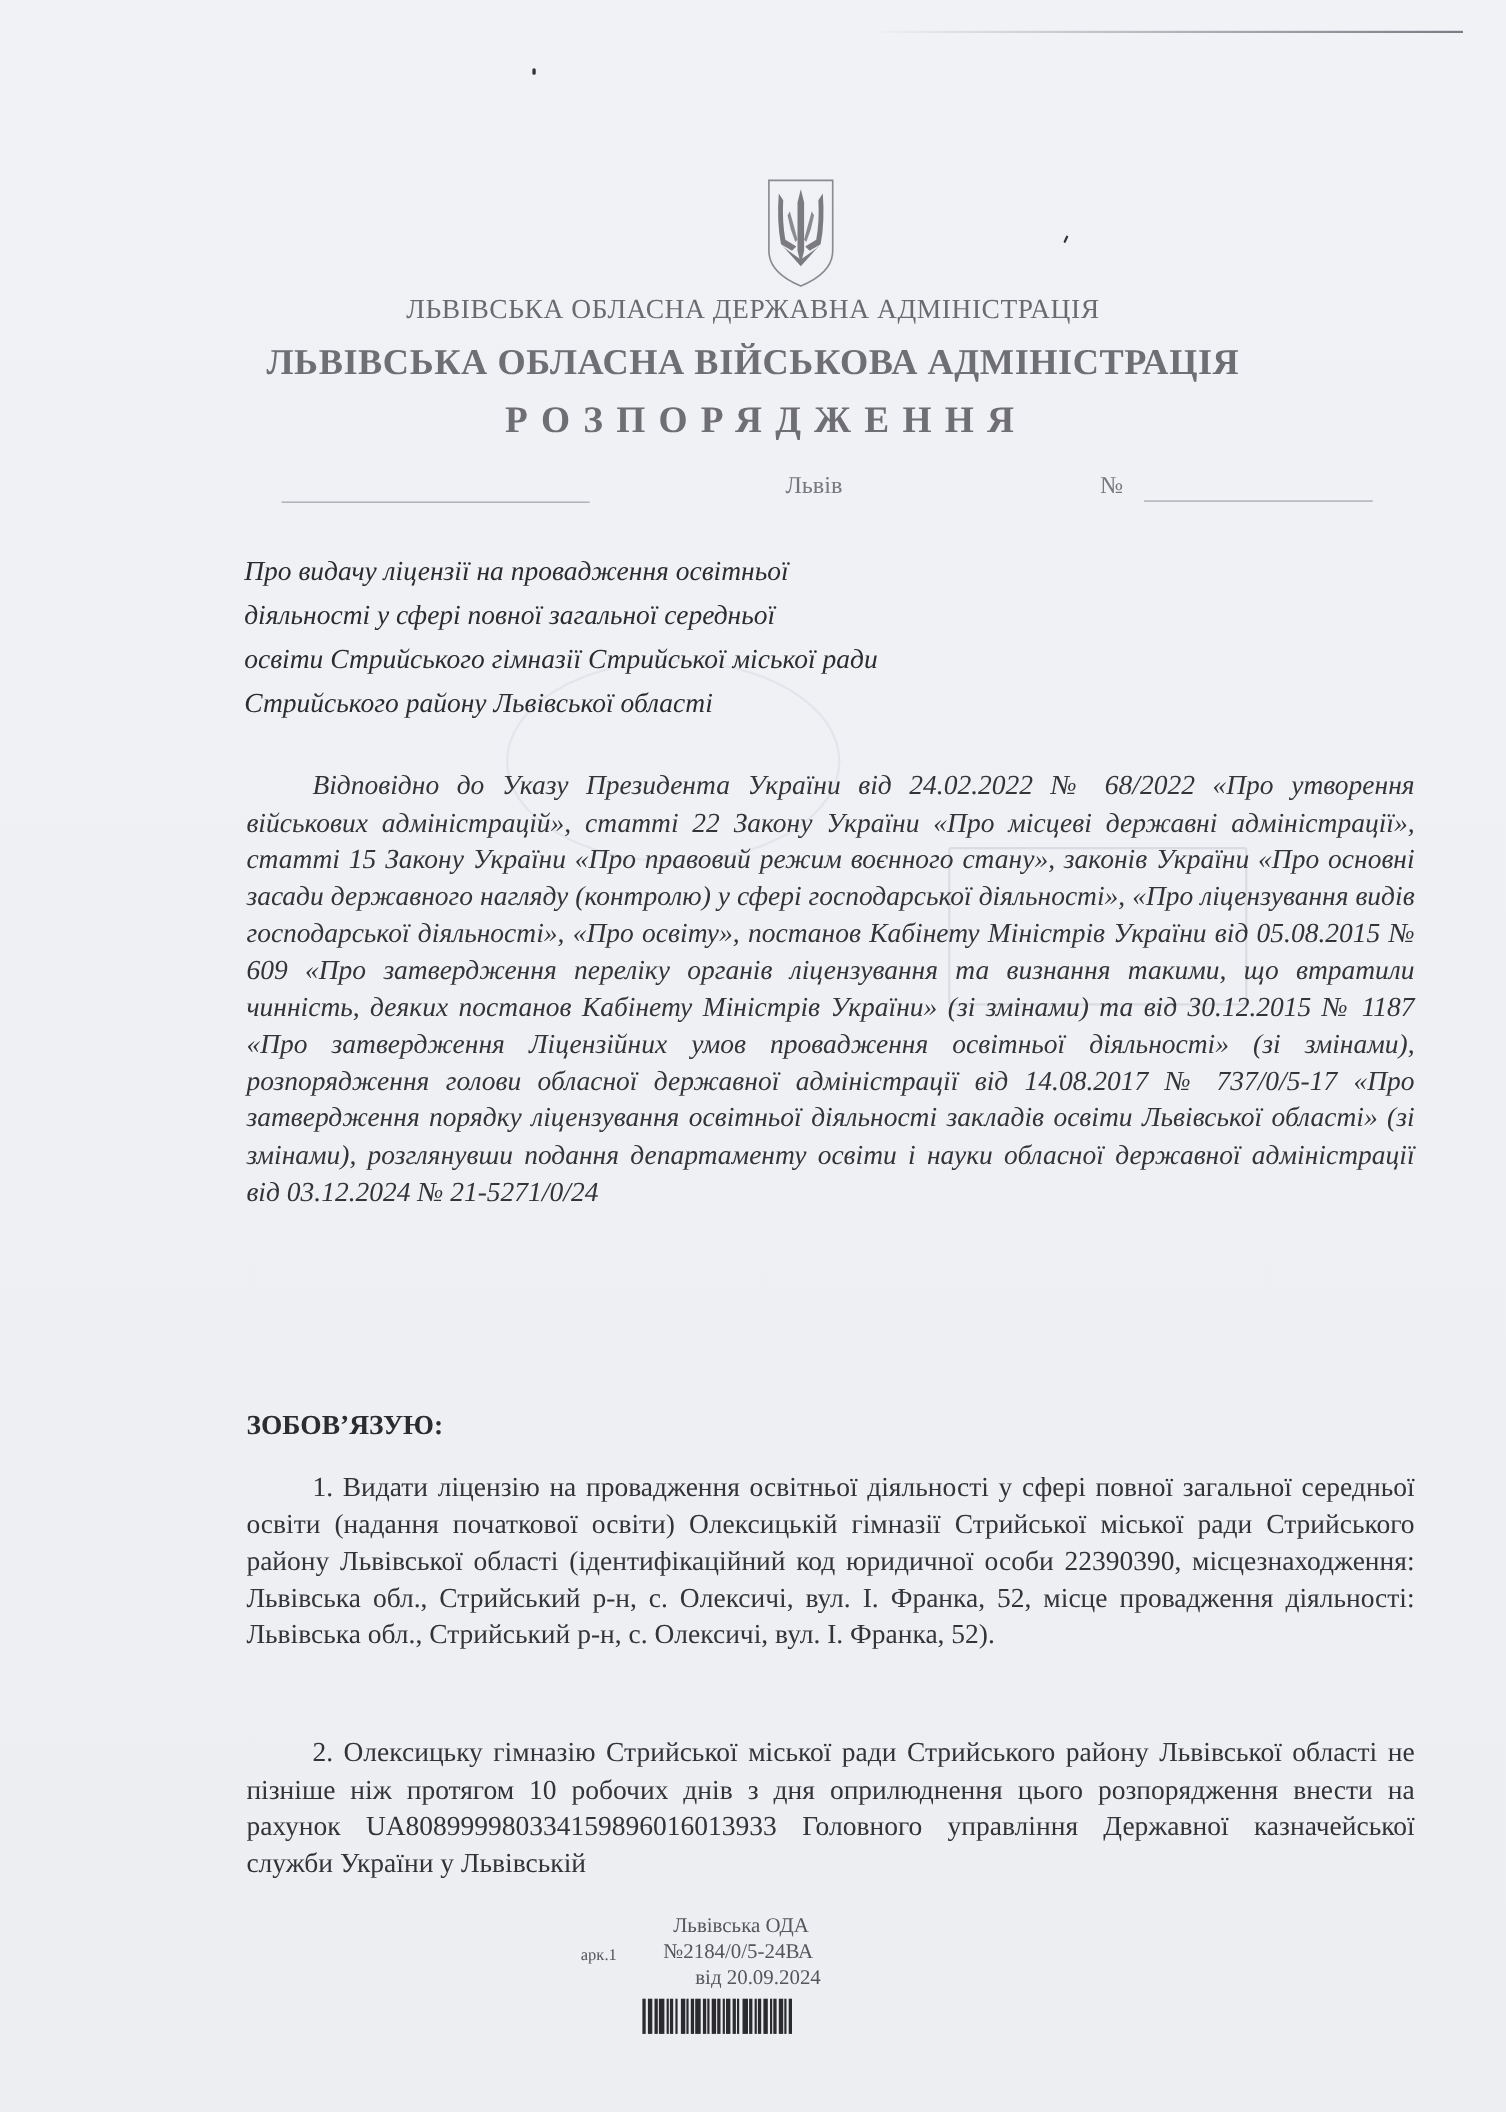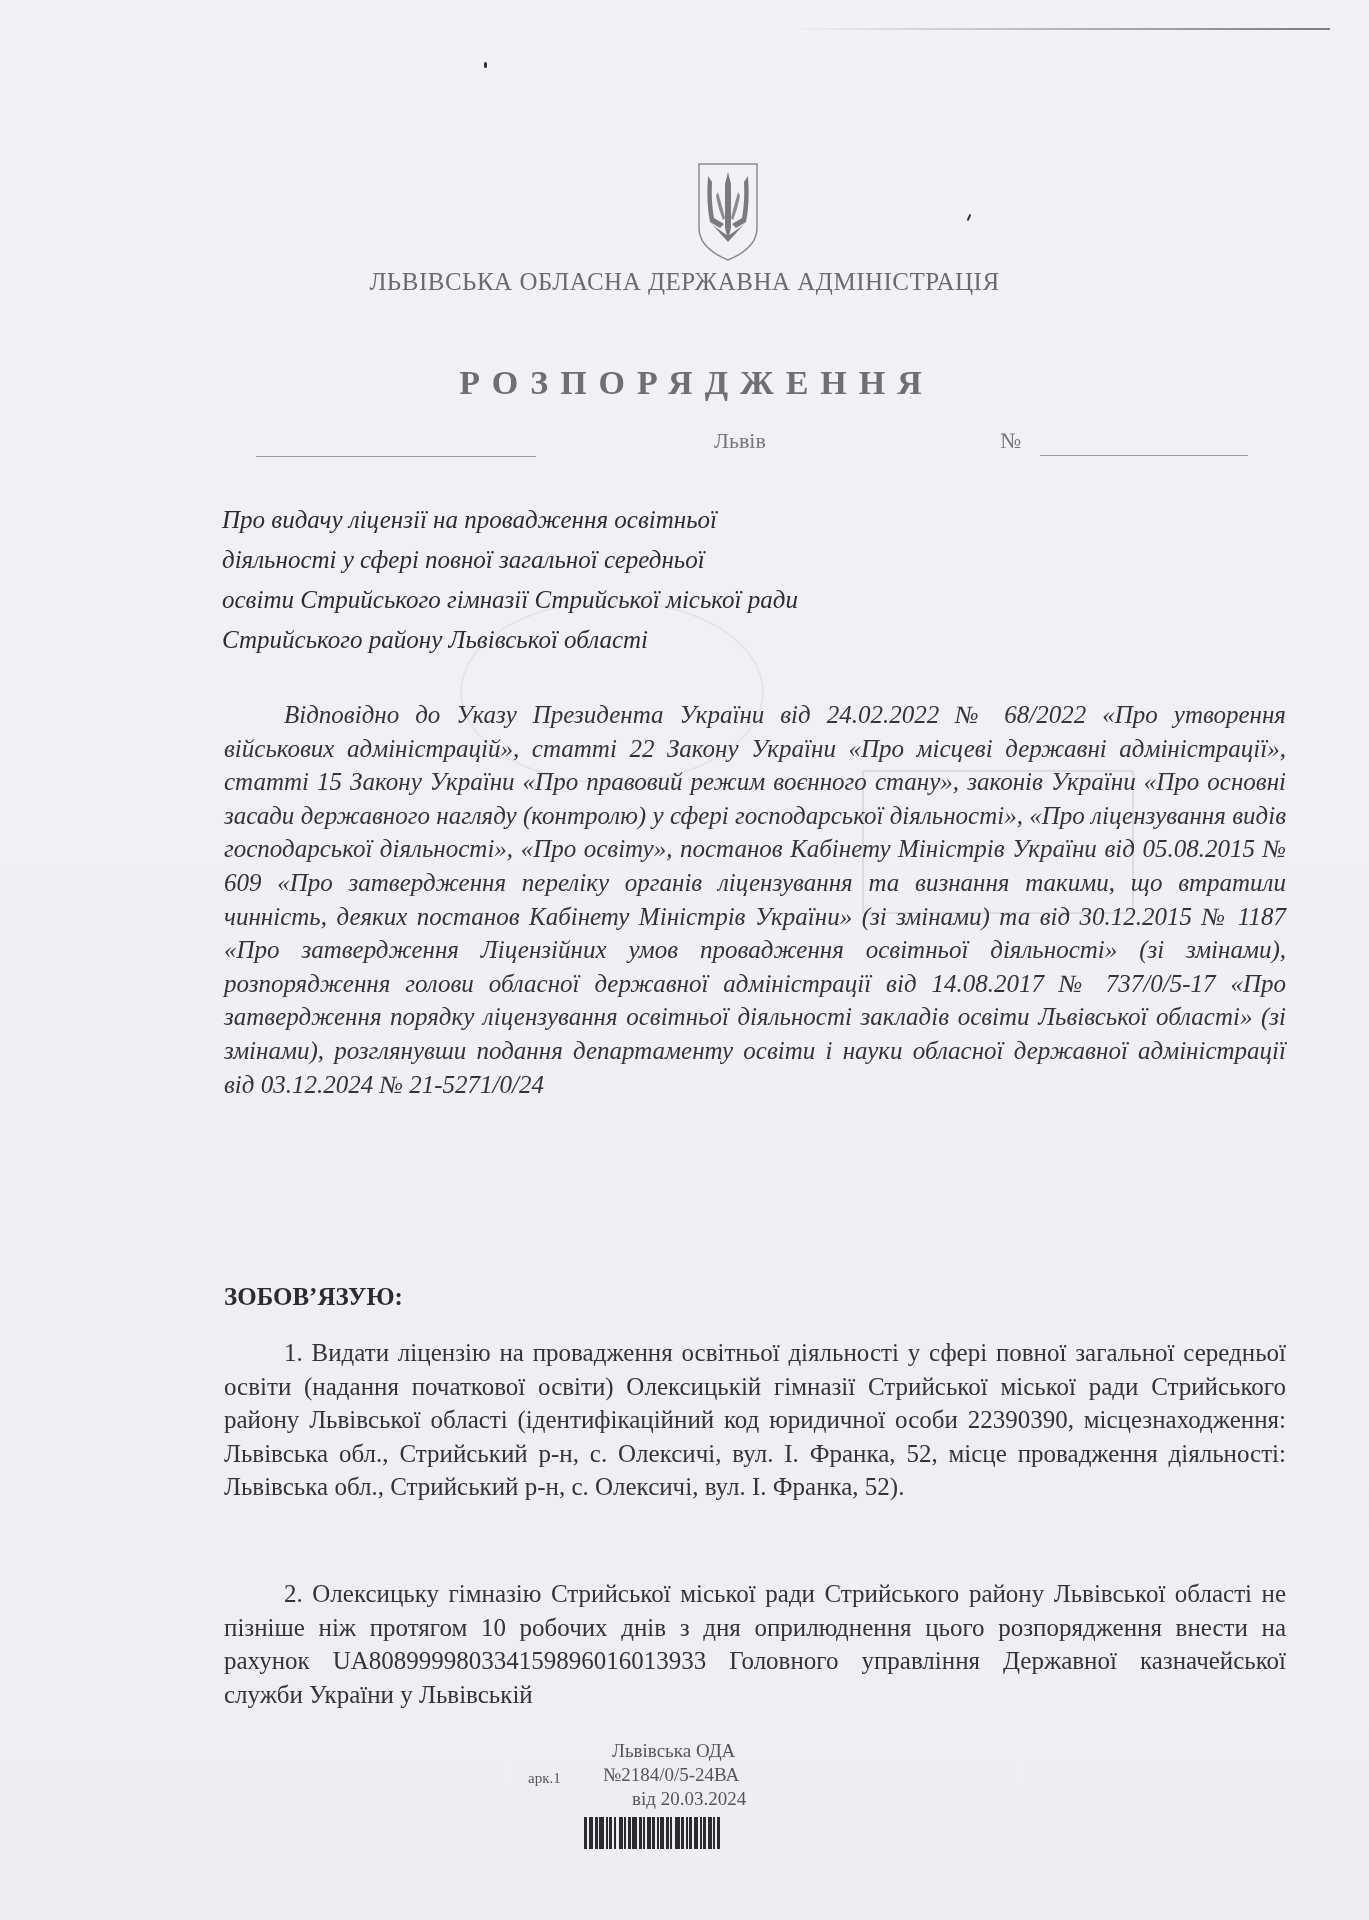--- a/index.html
+++ b/index.html
@@ -64,20 +64,21 @@
     <path d="M3 2 H61 V66 Q61 86 32 98 Q3 86 3 66 Z" fill="none" stroke="#8a8a90" stroke-width="1.5"></path>
     <path d="M32 10 L35 22 V66 L32 78 L29 66 V22 Z" fill="#7a7a80"></path>
     <path d="M12 14 Q10 40 14 60 L24 66 L28 62 L18 56 Q15 40 16 20 Z" fill="#7a7a80"></path>
     <path d="M52 14 Q54 40 50 60 L40 66 L36 62 L46 56 Q49 40 48 20 Z" fill="#7a7a80"></path>
     <path d="M14 60 L32 80 L50 60 L46 64 L32 74 L18 64 Z" fill="#7a7a80"></path>
     <path d="M22 30 Q26 44 29 56 L27 58 Q22 46 20 34 Z" fill="#8a8a90"></path>
     <path d="M42 30 Q38 44 35 56 L37 58 Q42 46 44 34 Z" fill="#8a8a90"></path>
   </svg>
 
   <div class="hdr-admin">ЛЬВІВСЬКА ОБЛАСНА ДЕРЖАВНА АДМІНІСТРАЦІЯ</div>
+  <div class="hdr-mil">ЛЬВІВСЬКА ОБЛАСНА ВІЙСЬКОВА АДМІНІСТРАЦІЯ</div>
   <div class="hdr-order">РОЗПОРЯДЖЕННЯ</div>
 
   <div class="date-line"></div>
   <div class="city">Львів</div>
   <div class="num-sign">№</div>
   <div class="num-line"></div>
 
   <div class="subject">
     <div>Про видачу ліцензії на провадження освітньої</div>
     <div>діяльності у сфері повної загальної середньої</div>
@@ -95,21 +96,21 @@
     <p>1. Видати ліцензію на провадження освітньої діяльності у сфері повної загальної середньої освіти (надання початкової освіти) Олексицькій гімназії Стрийської міської ради Стрийського району Львівської області (ідентифікаційний код юридичної особи 22390390, місцезнаходження: Львівська обл., Стрийський р-н, с. Олексичі, вул. І. Франка, 52, місце провадження діяльності: Львівська обл., Стрийський р-н, с. Олексичі, вул. І. Франка, 52).</p>
   </div>
   <div class="body-text p3">
     <p>2. Олексицьку гімназію Стрийської міської ради Стрийського району Львівської області не пізніше ніж протягом 10 робочих днів з дня оприлюднення цього розпорядження внести на рахунок UA808999980334159896016013933 Головного управління Державної казначейської служби України у Львівській</p>
   </div>
 
   <div class="reg">
     <div class="reg-org">Львівська ОДА</div>
     <div class="reg-sheet">арк.1</div>
     <div class="reg-num">№2184/0/5-24ВА</div>
-    <div class="reg-date">від 20.03.2024</div>
+    <div class="reg-date">від 20.09.2024</div>
   </div>
   <div class="barcode" id="barcode">
       <span style="width: 3px;"></span>
       <span class="gap" style="width: 2px;"></span>
       <span style="width: 4px;"></span>
       <span class="gap" style="width: 2px;"></span>
       <span style="width: 3px;"></span>
       <span class="gap" style="width: 1px;"></span>
       <span style="width: 5px;"></span>
       <span class="gap" style="width: 2px;"></span>

